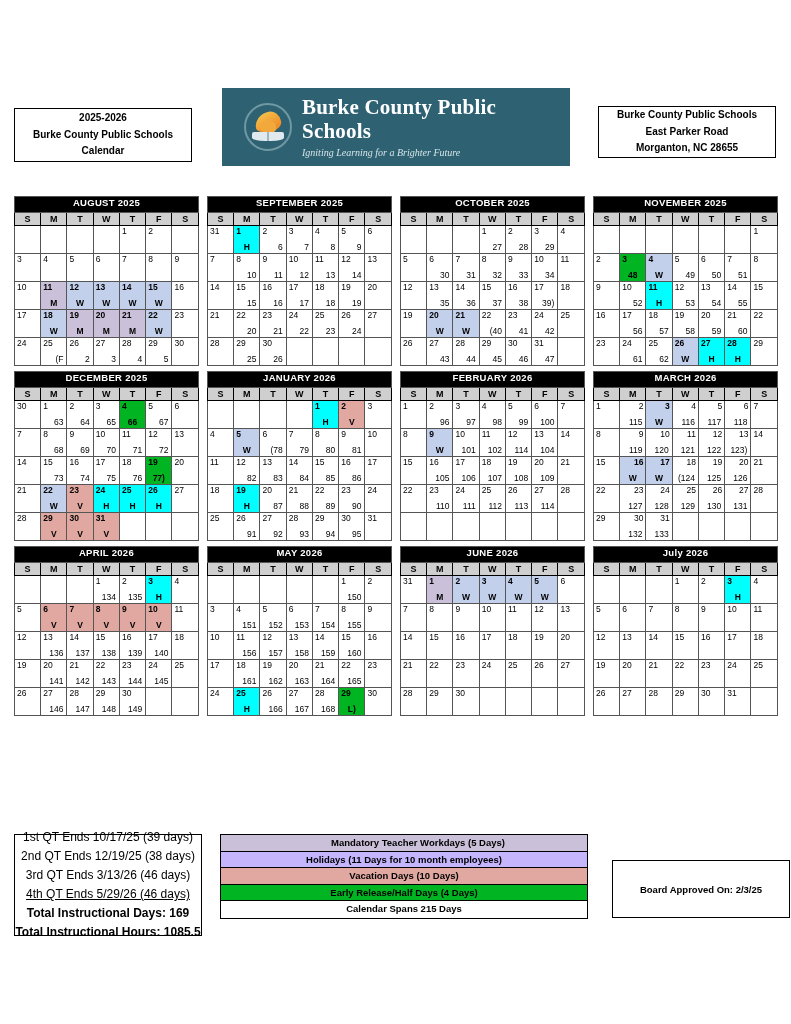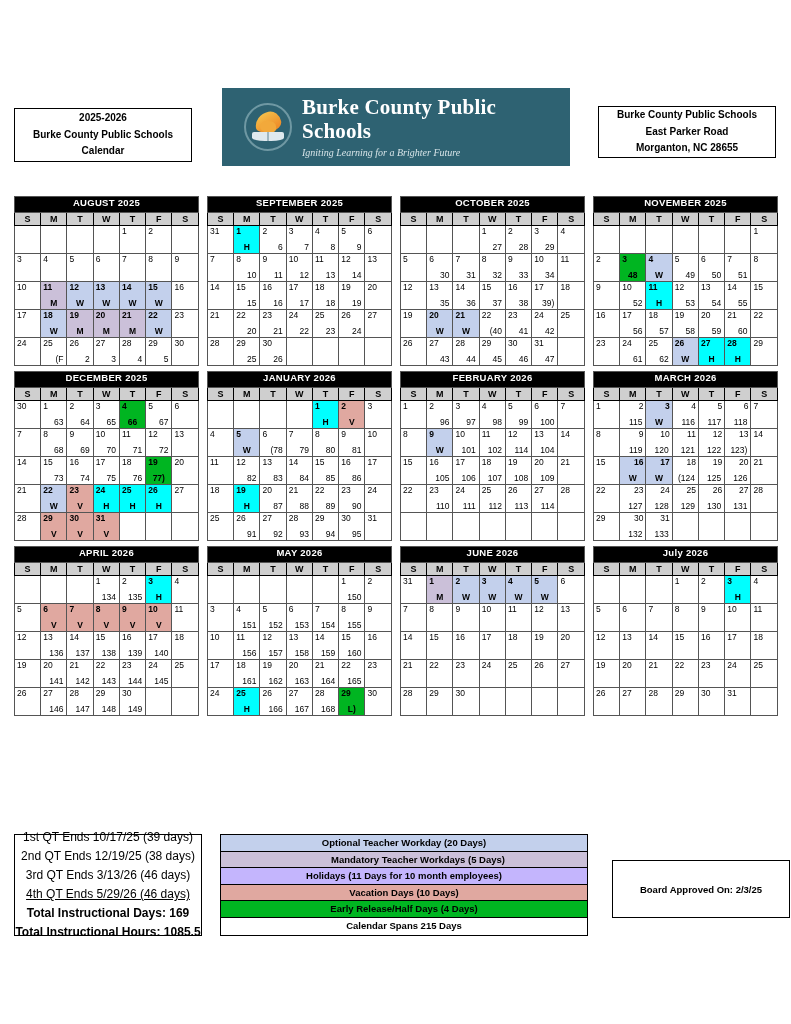--- a/index.html
+++ b/index.html
@@ -2717,21 +2717,20 @@
   <div class="footer">
     <div class="qt-box" id="qt-root">
         <div>1st QT Ends 10/17/25 (39 days)</div>
         <div>2nd QT Ends  12/19/25 (38 days)</div>
         <div>3rd QT Ends  3/13/26 (46 days)</div>
         <div class="u">4th QT Ends 5/29/26 (46 days)</div>
         <div class="b">Total Instructional Days: 169</div>
         <div class="b">Total Instructional Hours: 1085.5</div>
       </div>
     <div class="legend" id="legend-root">
-        <div class="legend-row" style="background: rgb(195, 208, 236);">Optional Teacher Workday (20 Days)</div>
         <div class="legend-row" style="background: rgb(203, 192, 217); padding-left: 28px;">Mandatory Teacher Workdays (5 Days)</div>
         <div class="legend-row" style="background: #c4b5fd;">Holidays (11 Days for 10 month employees)</div>
         <div class="legend-row" style="background: rgb(224, 168, 160);">Vacation Days (10 Days)</div>
         <div class="legend-row" style="background: rgb(0, 181, 33);">Early Release/Half Days (4 Days)</div>
         <div class="legend-row" style="background: rgb(255, 255, 255);">Calendar Spans 215 Days</div>
       </div>
     <div class="board-box">
       <span>Board Approved On:  2/3/25</span>
     </div>
   </div>

